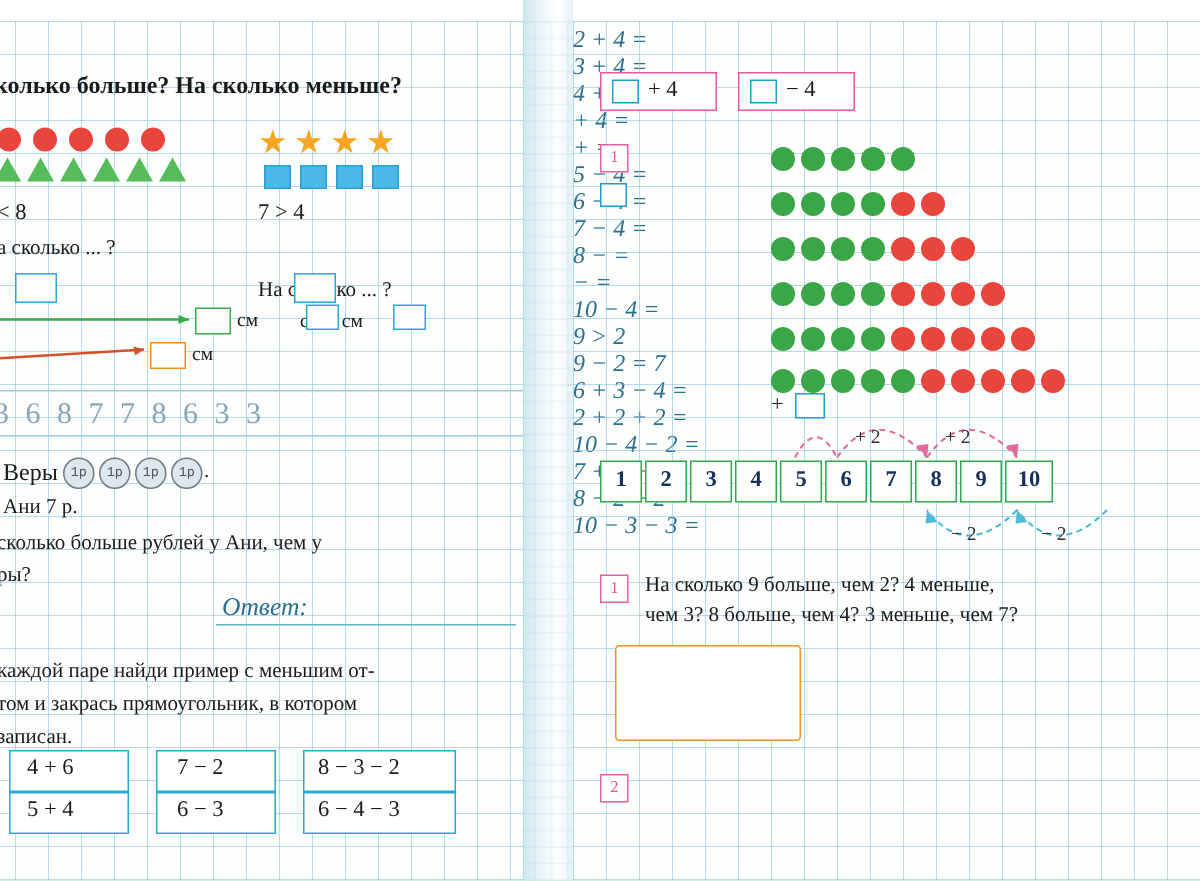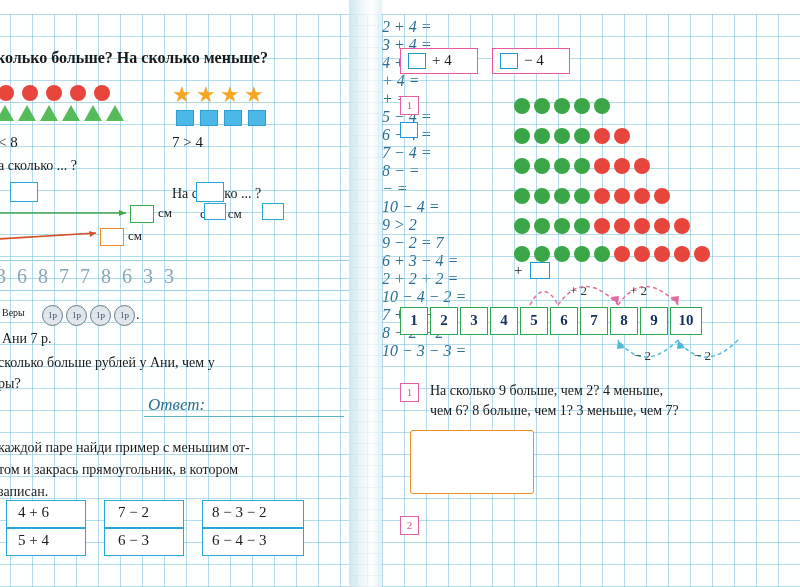--- a/index.html
+++ b/index.html
@@ -104,21 +104,21 @@
   .star {
     position:absolute;
     color:#f6a623;
     font-size:22px;
     line-height:22px;
   }
   .bsq { position:absolute; width:16px; height:14px; background:#4cb8e8; border:1px solid #2b9fd4;}
   .coin {
     position:absolute; width:19px; height:19px; border-radius:50%;
     border:1.6px solid #6b7b86; background:#dfe7ec;
-    font-family:Liberation Serif, serif; font-size:9px; color:#46555f;
+    font-family:Liberation Mono, monospace; font-size:9px; color:#46555f;
     text-align:center; line-height:18px;
   }
   .rule-line {
     position:absolute; height:0;
     border-top:1px solid #9dcfe2;
   }
   .task-num {
     position:absolute;
     width:17px; height:17px;
     border:1.4px solid #e060a0;
@@ -208,21 +208,21 @@
     <div class="txt" style="left:128px; top:228px; font-size:13px;">см</div>
 
     <div class="txt" style="left:200px; top:206px; font-size:13px;">см &lt;      см</div>
     <div class="sq" style="left:204px; top:203px; width:20px; height:15px;"></div>
     <div class="sq" style="left:262px; top:203px; width:20px; height:15px;"></div>
 
     <div class="rule-line" style="left:-8px; top:260px; width:360px;"></div>
     <div class="rule-line" style="left:-8px; top:290px; width:360px;"></div>
     <div class="txt" style="left:-4px; top:265px; font-size:20px; color:#8aa6b4; letter-spacing:3px;">3 6 8 7   7 8 6 3    3</div>
 
-    <div class="txt" style="left:2px; top:307px; font-size:10px;">Веры</div>
+    <div class="txt" style="left:2px; top:307px; font-size:16px;">Веры</div>
     <div class="coin" style="left:42px; top:305px;">1р</div>
     <div class="coin" style="left:66px; top:305px;">1р</div>
     <div class="coin" style="left:90px; top:305px;">1р</div>
     <div class="coin" style="left:114px; top:305px;">1р</div>
     <div class="txt" style="left:136px; top:307px; font-size:14px;">.</div>
 
     <div class="txt" style="left:2px; top:331px; font-size:14px;">Ани 7 р.</div>
     <div class="txt" style="left:-2px; top:355px; font-size:14px;">сколько больше рублей у Ани, чем у</div>
     <div class="txt" style="left:-2px; top:376px; font-size:14px;">ры?</div>
 
@@ -365,21 +365,21 @@
     <div class="chip" style="left:108px; top:307px;">4</div>
     <div class="chip" style="left:138px; top:307px;">5</div>
     <div class="chip" style="left:168px; top:307px;">6</div>
     <div class="chip" style="left:198px; top:307px;">7</div>
     <div class="chip" style="left:228px; top:307px;">8</div>
     <div class="chip" style="left:258px; top:307px;">9</div>
     <div class="chip" style="left:288px; top:307px; width:30px;">10</div>
 
     <div class="task-num" style="left:18px; top:383px;">1</div>
     <div class="txt" style="left:48px; top:383px; font-size:14px;">На сколько 9 больше, чем 2? 4 меньше,</div>
-    <div class="txt" style="left:48px; top:403px; font-size:14px;">чем 6? 8 больше, чем 1? 3 меньше, чем 7?</div>
+    <div class="txt" style="left:48px; top:403px; font-size:14px;">чем 3? 8 больше, чем 4? 3 меньше, чем 7?</div>
 
     <div class="frame frame-orange" style="left:28px; top:430px; width:122px; height:62px; border-radius:3px;"></div>
     <div class="handw" style="left:40px; top:436px; font-size:16px;">9 &gt; 2</div>
     <div class="handw" style="left:40px; top:466px; font-size:16px;">9 − 2 = 7</div>
 
     <div class="task-num" style="left:18px; top:516px;">2</div>
 
     <div class="handw" style="left:40px; top:540px; font-size:16px;">6 + 3 − 4 =</div>
     <div class="handw" style="left:178px; top:540px; font-size:16px;">2 + 2 + 2 =</div>
     <div class="handw" style="left:300px; top:540px; font-size:16px;">10 − 4 − 2 =</div>

